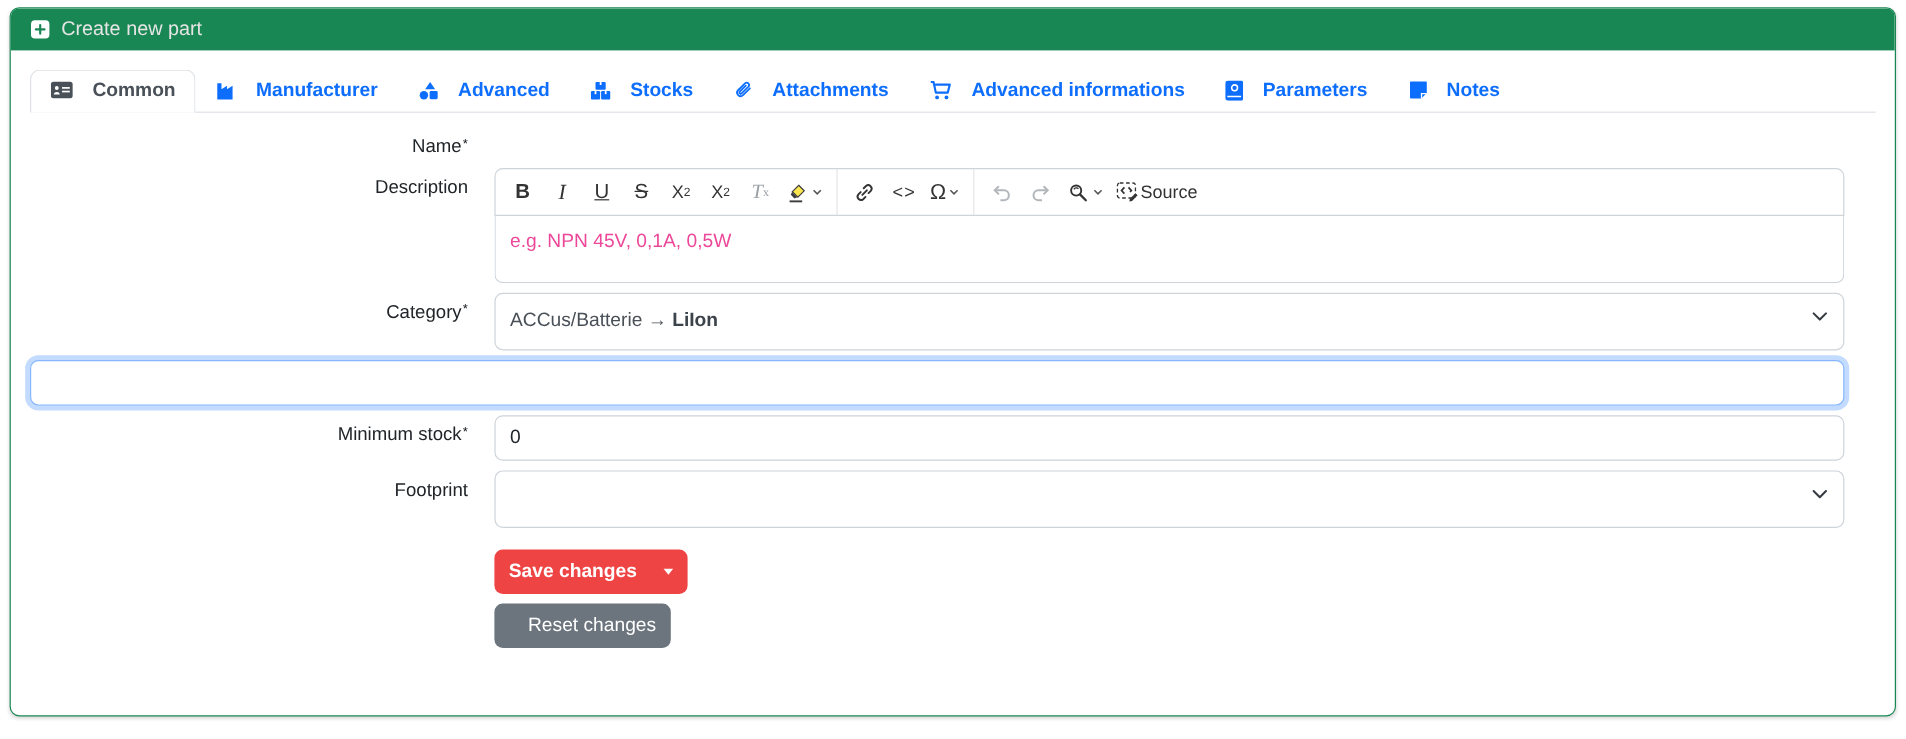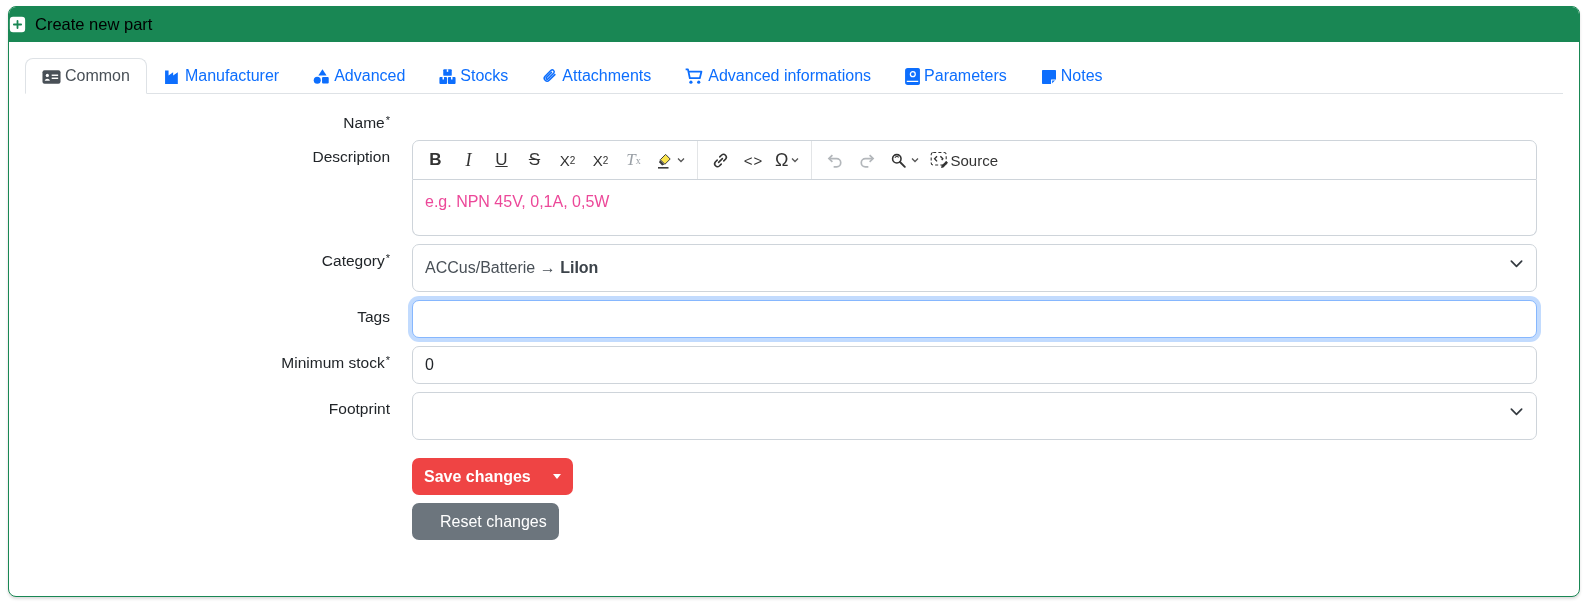--- a/index.html
+++ b/index.html
@@ -6,34 +6,35 @@
   html,body { margin:0; padding:0; background:#fff; font-family:"Liberation Sans", sans-serif; font-size:16px; color:#212529; }
 
   .card {
     margin:6px 8px; height:591px;
     border:1px solid #198754; border-radius:8px;
     background:#fff; overflow:hidden;
     box-shadow:0 2px 3px rgba(0,0,0,.14);
     display:flex; flex-direction:column;
   }
   .card-header {
-    background:#198754; color:#000000;
-    padding:8px 0; display:flex; align-items:center; gap:9px;
+    background:#198754; color:#e5e5e5;
+    padding:8px 16px; display:flex; align-items:center; gap:9px;
     font-size:16.5px; flex:none;
   }
   .card-body { padding:16px; flex:1; }
 
   
   .nav-tabs { display:flex; align-items:flex-end; border-bottom:1px solid #dee2e6; margin:0 0 12px 0; padding:0; list-style:none; }
   .nav-tab {
-    display:flex; align-items:flex-end; gap:4px;
+    display:flex; align-items:flex-start; gap:16px;
     padding:8px 16px; margin-bottom:-1px; cursor:pointer;
     color:#0d6efd; border:1px solid transparent;
     border-top-left-radius:8px; border-top-right-radius:8px;
     white-space:nowrap;
+    font-weight:bold;
   }
   .nav-tab.active { color:#495057; background:#fff; border-color:#dee2e6 #dee2e6 #fff #dee2e6; }
   .nav-tab svg { flex:none; }
 
   
   .form-row { display:flex; align-items:flex-start; margin-bottom:8px; }
   .col-label { flex:none; width:387px; padding-right:22px; padding-top:8px; text-align:right; font-weight:normal; font-size:15.5px; color:#212529; }
   .req { font-size:11px; vertical-align:top; margin-left:1px; }
   .col-input { flex:1; margin-right:26px; position:relative; }
 
@@ -283,21 +284,20 @@
         <div class="select-box">
           <span class="select-value"><span>ACCus/Batterie → </span><b>LiIon</b></span>
           <span class="chev"><svg width="15" height="15" viewBox="0 0 16 16">
                 <path d="M2.5 5.5L8 11l5.5-5.5" fill="none" stroke="#343a40" stroke-width="1.8" stroke-linecap="round" stroke-linejoin="round"></path>
               </svg></span>
         </div>
       </div>
     </div>
 
     <div class="form-row">
-      <div class="col-label"><span>Tags</span></div>
       <div class="col-input">
         <input class="form-control focused" type="text" value="" style="">
       </div>
     </div>
 
     <div class="form-row">
       <div class="col-label"><span>Minimum stock</span><span class="req">*</span></div>
       <div class="col-input">
         <input class="form-control" type="text" value="0" style="">
       </div>

